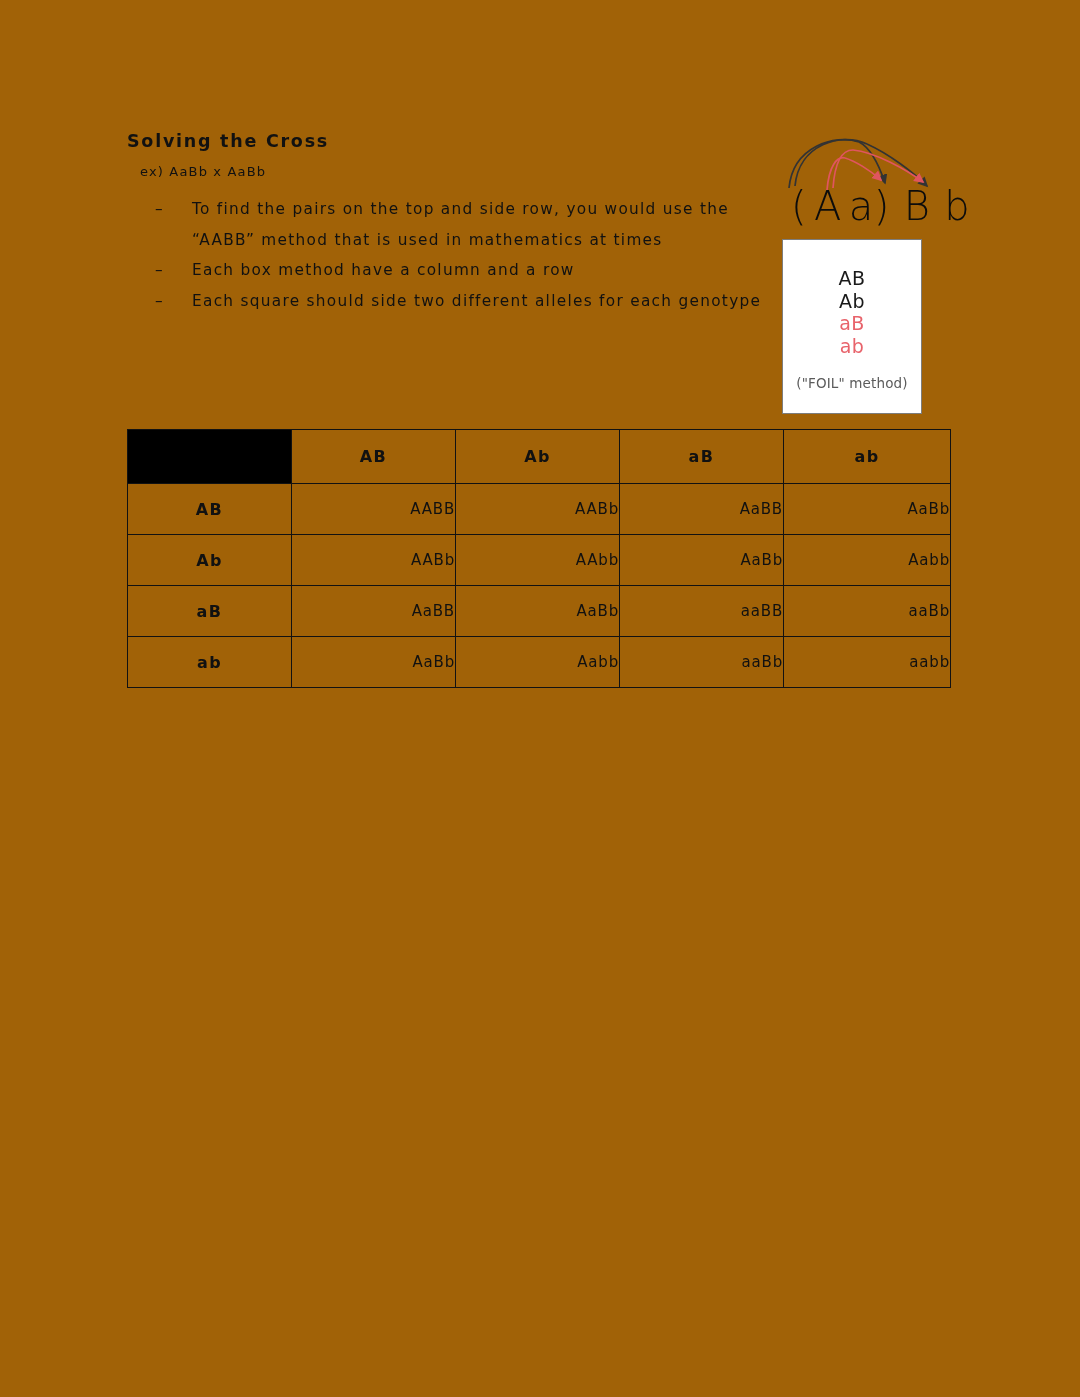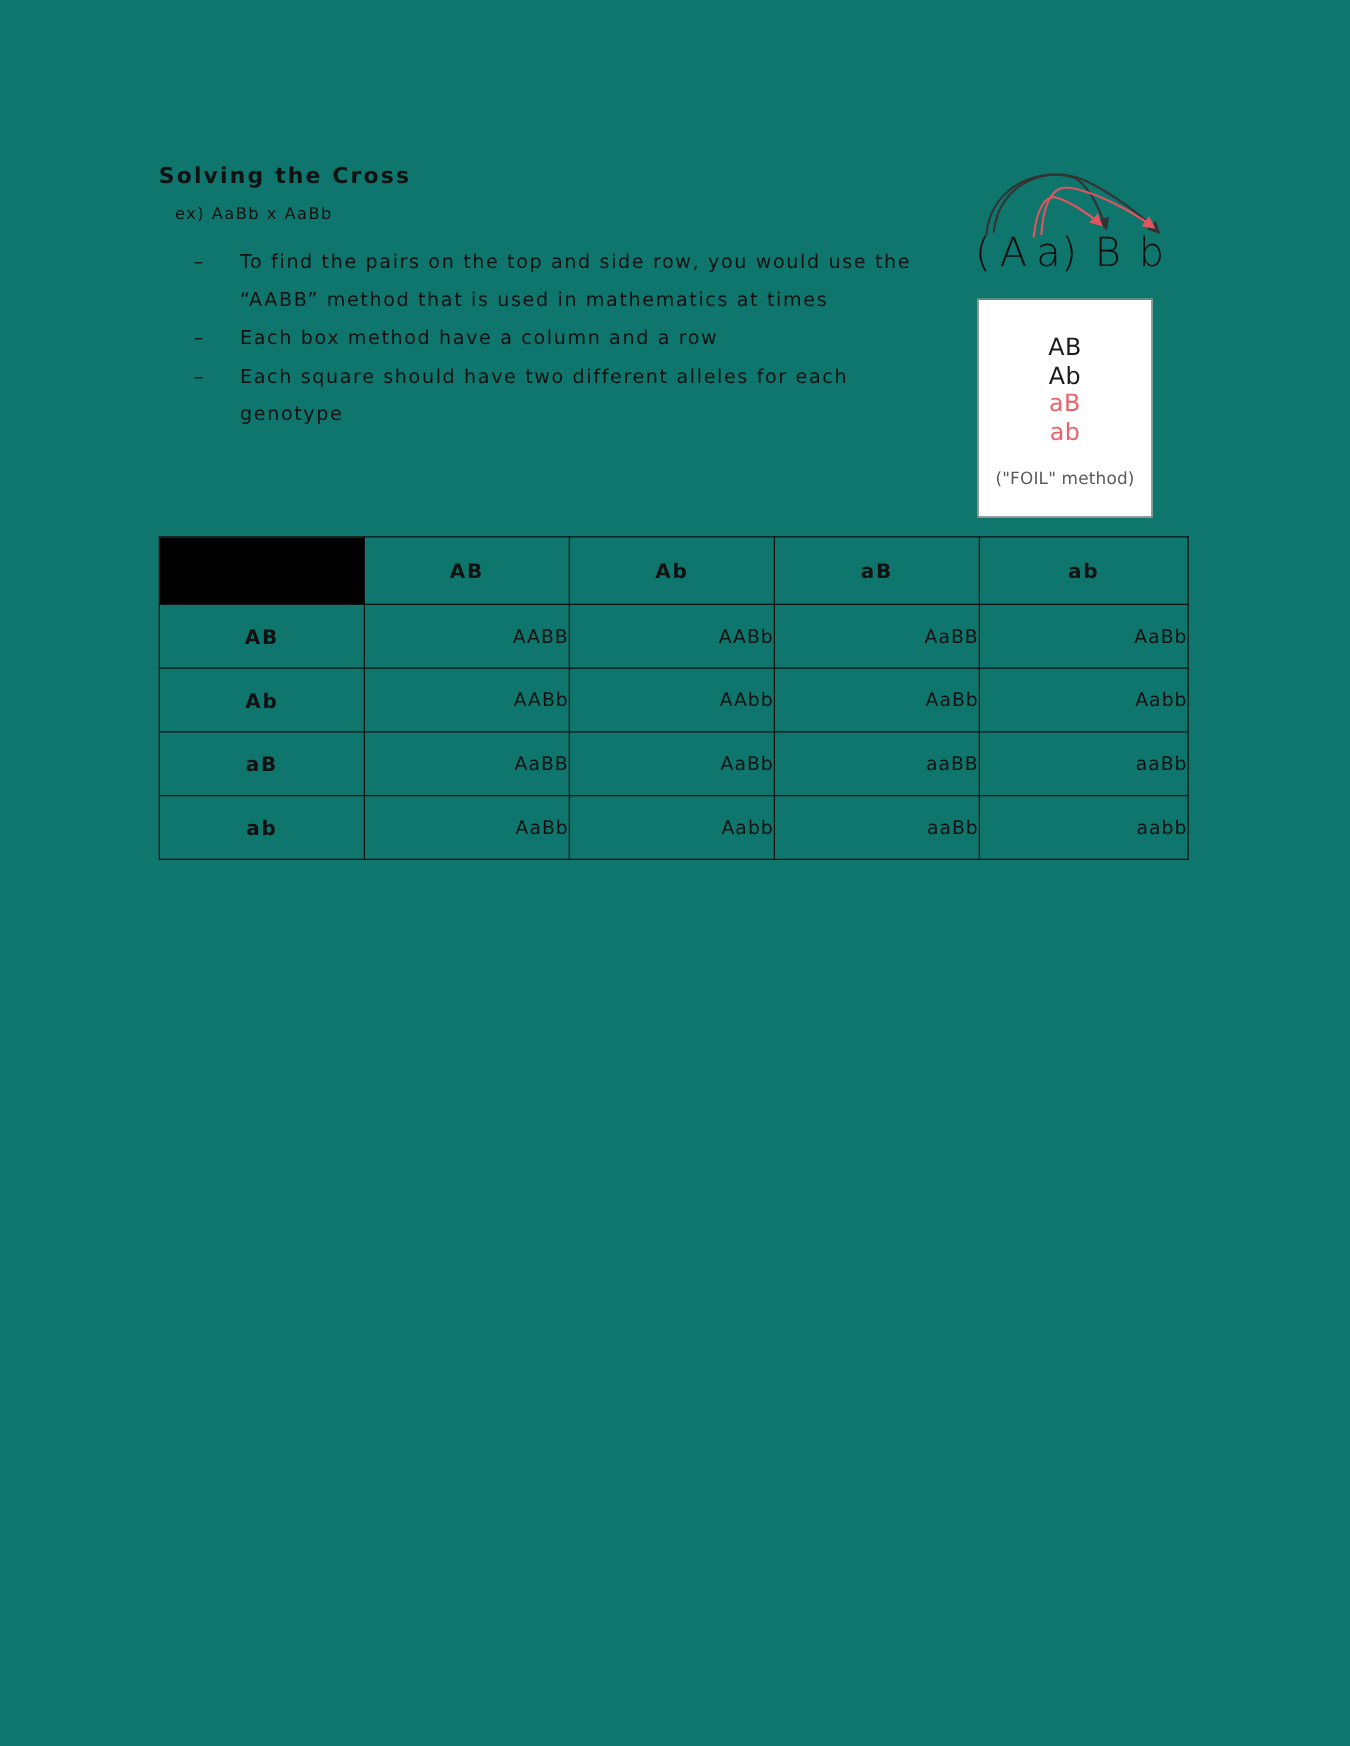--- a/index.html
+++ b/index.html
@@ -12,21 +12,21 @@
     height: 1397px;
     position: relative;
     font-family: "DejaVu Sans", sans-serif;
     color: #111111;
     overflow: hidden;
   }
 
   .page {
     position: absolute;
     inset: 0;
-    background: #0f766e;
+    background: #a16207;
     text-decoration: underline;
   }
 
   
   .hand {
     font-family: "DejaVu Sans", sans-serif;
     letter-spacing: 0.08em;
   }
 
   #doc-title {
@@ -85,24 +85,24 @@
     width: 175px;
     height: 105px;
   }
   #foil-diagram svg {
     position: absolute;
     left: 0;
     top: 0;
   }
   #foil-expression {
     position: absolute;
-    left: 5px;
+    left: 16px;
     top: 55px;
     font-family: "DejaVu Sans", sans-serif;
-    font-size: 32px;
+    font-size: 40px;
     font-weight: 300;
     letter-spacing: 0.01em;
     color: #0c0c0c;
     white-space: nowrap;
   }
   #foil-expression .sp { display: inline-block; width: 7px; }
 
   
   #foil-box {
     position: absolute;
@@ -204,21 +204,21 @@
     <li>
       <span class="dash">–</span>
       <span class="txt">To find the pairs on the top and side row, you would use the “AABB” method that is used in mathematics at times</span>
     </li>
     <li>
       <span class="dash">–</span>
       <span class="txt">Each box method have a column and a row</span>
     </li>
     <li>
       <span class="dash">–</span>
-      <span class="txt">Each square should have two different alleles for each genotype</span>
+      <span class="txt">Each square should side two different alleles for each genotype</span>
     </li>
   </ul>
 
   <div id="foil-diagram">
     <svg width="175" height="105" viewBox="0 0 175 105">
       <defs>
         <marker id="ah-black" markerWidth="7" markerHeight="7" refX="5" refY="3" orient="auto">
           <path d="M0,0 L6,3 L0,6 z" fill="#333333"></path>
         </marker>
         <marker id="ah-red" markerWidth="7" markerHeight="7" refX="5" refY="3" orient="auto">

